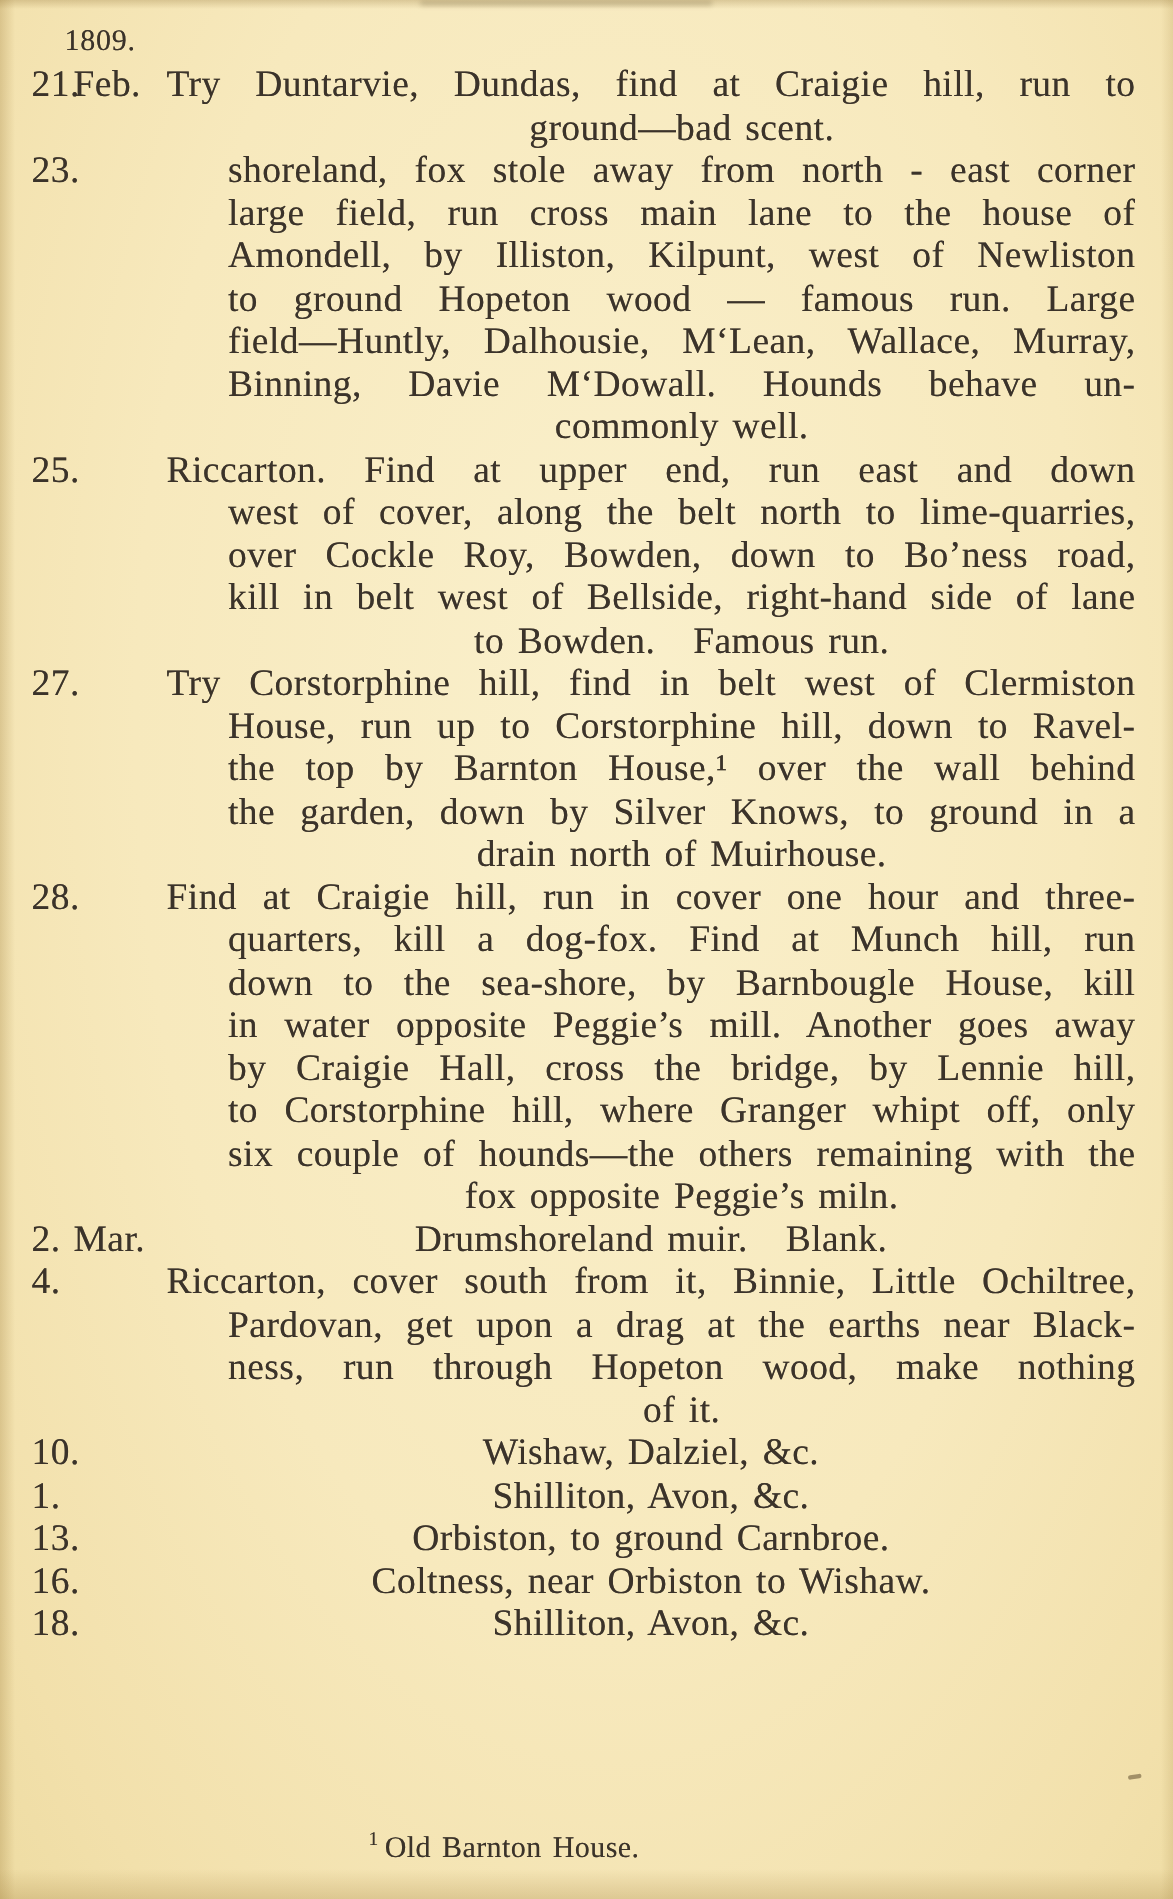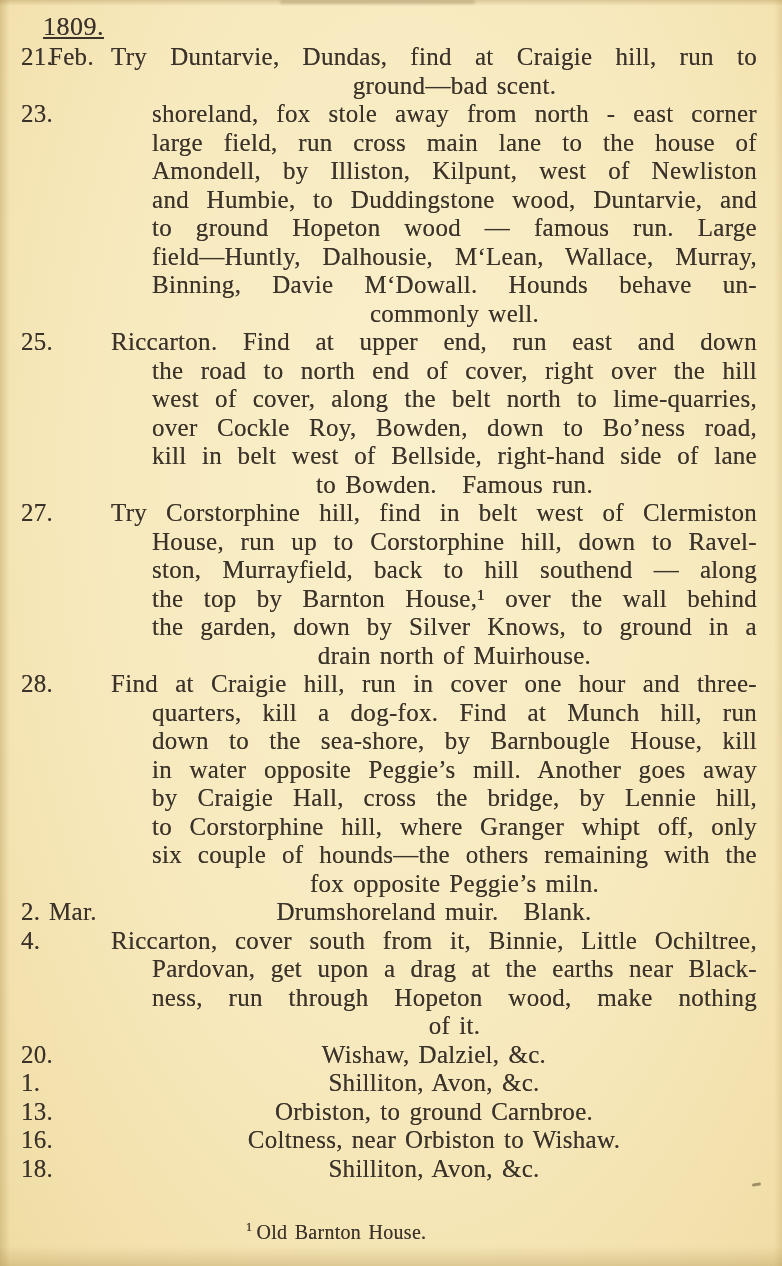--- a/index.html
+++ b/index.html
@@ -27,23 +27,22 @@
     position:absolute;left:280px;top:0;width:195px;height:4px;
     background:rgba(105,90,55,.45);filter:blur(1.6px);border-radius:2px;opacity:.55;
   }
   .speck{
     position:absolute;left:752px;top:1183px;width:9px;height:3px;
     background:#8d7c56;border-radius:2px;transform:rotate(-8deg);opacity:.8;
   }
 
   .year-heading{
     position:absolute;left:43px;top:13px;
-    font-size:26px;line-height:28.5px;letter-spacing:.5px;
+    font-size:20px;line-height:28.5px;letter-spacing:.5px;
     text-shadow:0 0 .4px rgba(59,51,42,.7);
-    text-decoration:underline;
   }
 
   .log{
     position:absolute;left:0;top:43px;width:757px;
     font-size:25px;letter-spacing:.3px;word-spacing:2.5px;
     text-shadow:0 0 .4px rgba(59,51,42,.65);
   }
   .entry{position:relative;padding-left:90px;margin-left:21px;}
   .month{position:absolute;left:28px;top:0;line-height:28.5px;}
   .day{position:absolute;left:0;top:0;width:117px;text-align:left;line-height:28.5px;}
@@ -79,42 +78,39 @@
         <span class="day">21.</span>
         <div class="line just">Try Duntarvie, Dundas, find at Craigie hill, run to</div>
         <div class="line cont">ground—bad scent.</div>
       </div>
       <div class="entry">
         <span class="month"></span>
         <span class="day">23.</span>
         <div class="line cont just">shoreland, fox stole away from north - east corner</div>
         <div class="line cont just">large field, run cross main lane to the house of</div>
         <div class="line cont just">Amondell, by Illiston, Kilpunt, west of Newliston</div>
-        <div class="line cont just">and Humbie, to Duddingstone wood, Duntarvie, and</div>
         <div class="line cont just">to ground Hopeton wood — famous run. Large</div>
         <div class="line cont just">field—Huntly, Dalhousie, M‘Lean, Wallace, Murray,</div>
         <div class="line cont just">Binning, Davie M‘Dowall. Hounds behave un-</div>
         <div class="line cont">commonly well.</div>
       </div>
       <div class="entry">
         <span class="month"></span>
         <span class="day">25.</span>
         <div class="line just">Riccarton. Find at upper end, run east and down</div>
-        <div class="line cont just">the road to north end of cover, right over the hill</div>
         <div class="line cont just">west of cover, along the belt north to lime-quarries,</div>
         <div class="line cont just">over Cockle Roy, Bowden, down to Bo’ness road,</div>
         <div class="line cont just">kill in belt west of Bellside, right-hand side of lane</div>
         <div class="line cont">to Bowden. Famous run.</div>
       </div>
       <div class="entry">
         <span class="month"></span>
         <span class="day">27.</span>
         <div class="line just">Try Corstorphine hill, find in belt west of Clermiston</div>
         <div class="line cont just">House, run up to Corstorphine hill, down to Ravel-</div>
-        <div class="line cont just">ston, Murrayfield, back to hill southend — along</div>
         <div class="line cont just">the top by Barnton House,¹ over the wall behind</div>
         <div class="line cont just">the garden, down by Silver Knows, to ground in a</div>
         <div class="line cont">drain north of Muirhouse.</div>
       </div>
       <div class="entry">
         <span class="month"></span>
         <span class="day">28.</span>
         <div class="line just">Find at Craigie hill, run in cover one hour and three-</div>
         <div class="line cont just">quarters, kill a dog-fox. Find at Munch hill, run</div>
         <div class="line cont just">down to the sea-shore, by Barnbougle House, kill</div>
@@ -132,21 +128,21 @@
       <div class="entry">
         <span class="month"></span>
         <span class="day">4.</span>
         <div class="line just">Riccarton, cover south from it, Binnie, Little Ochiltree,</div>
         <div class="line cont just">Pardovan, get upon a drag at the earths near Black-</div>
         <div class="line cont just">ness, run through Hopeton wood, make nothing</div>
         <div class="line cont">of it.</div>
       </div>
       <div class="entry">
         <span class="month"></span>
-        <span class="day">20.</span>
+        <span class="day">10.</span>
         <div class="line">Wishaw, Dalziel, &amp;c.</div>
       </div>
       <div class="entry">
         <span class="month"></span>
         <span class="day">1.</span>
         <div class="line">Shilliton, Avon, &amp;c.</div>
       </div>
       <div class="entry">
         <span class="month"></span>
         <span class="day">13.</span>

